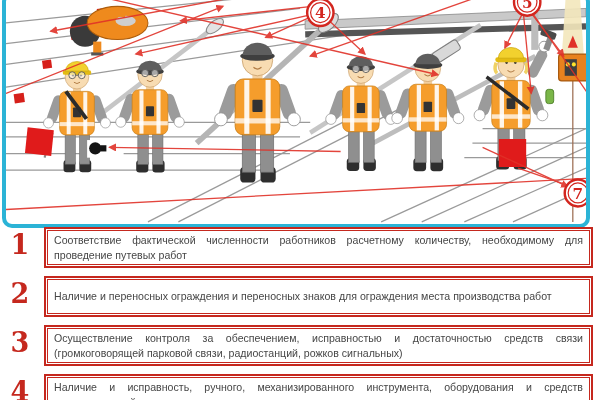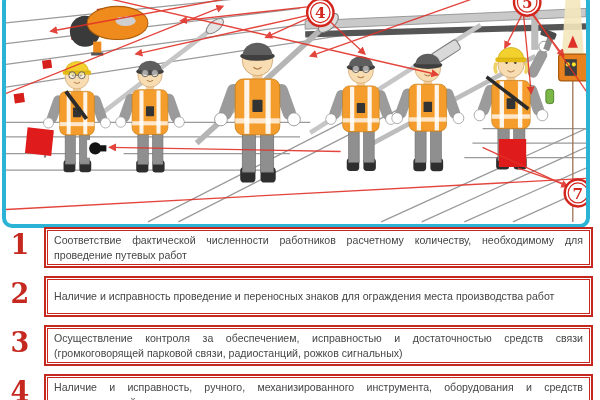--- a/index.html
+++ b/index.html
@@ -229,21 +229,21 @@
     <div class="row">
       <div class="num">1</div>
       <div class="boxo">
         <div class="boxi">Соответствие фактической численности работников расчетному количеству, необходимому для проведение путевых работ</div>
       </div>
     </div>
 
     <div class="row">
       <div class="num">2</div>
       <div class="boxo">
-        <div class="boxi">Наличие и исправность проведение и переносных знаков для ограждения места производства работ</div>
+        <div class="boxi">Наличие и переносных ограждения и переносных знаков для ограждения места производства работ</div>
       </div>
     </div>
 
     <div class="row">
       <div class="num">3</div>
       <div class="boxo">
         <div class="boxi">Осуществление контроля за обеспечением, исправностью и достаточностью средств связи (громкоговорящей парковой связи, радиостанций, рожков сигнальных)</div>
       </div>
     </div>
 

